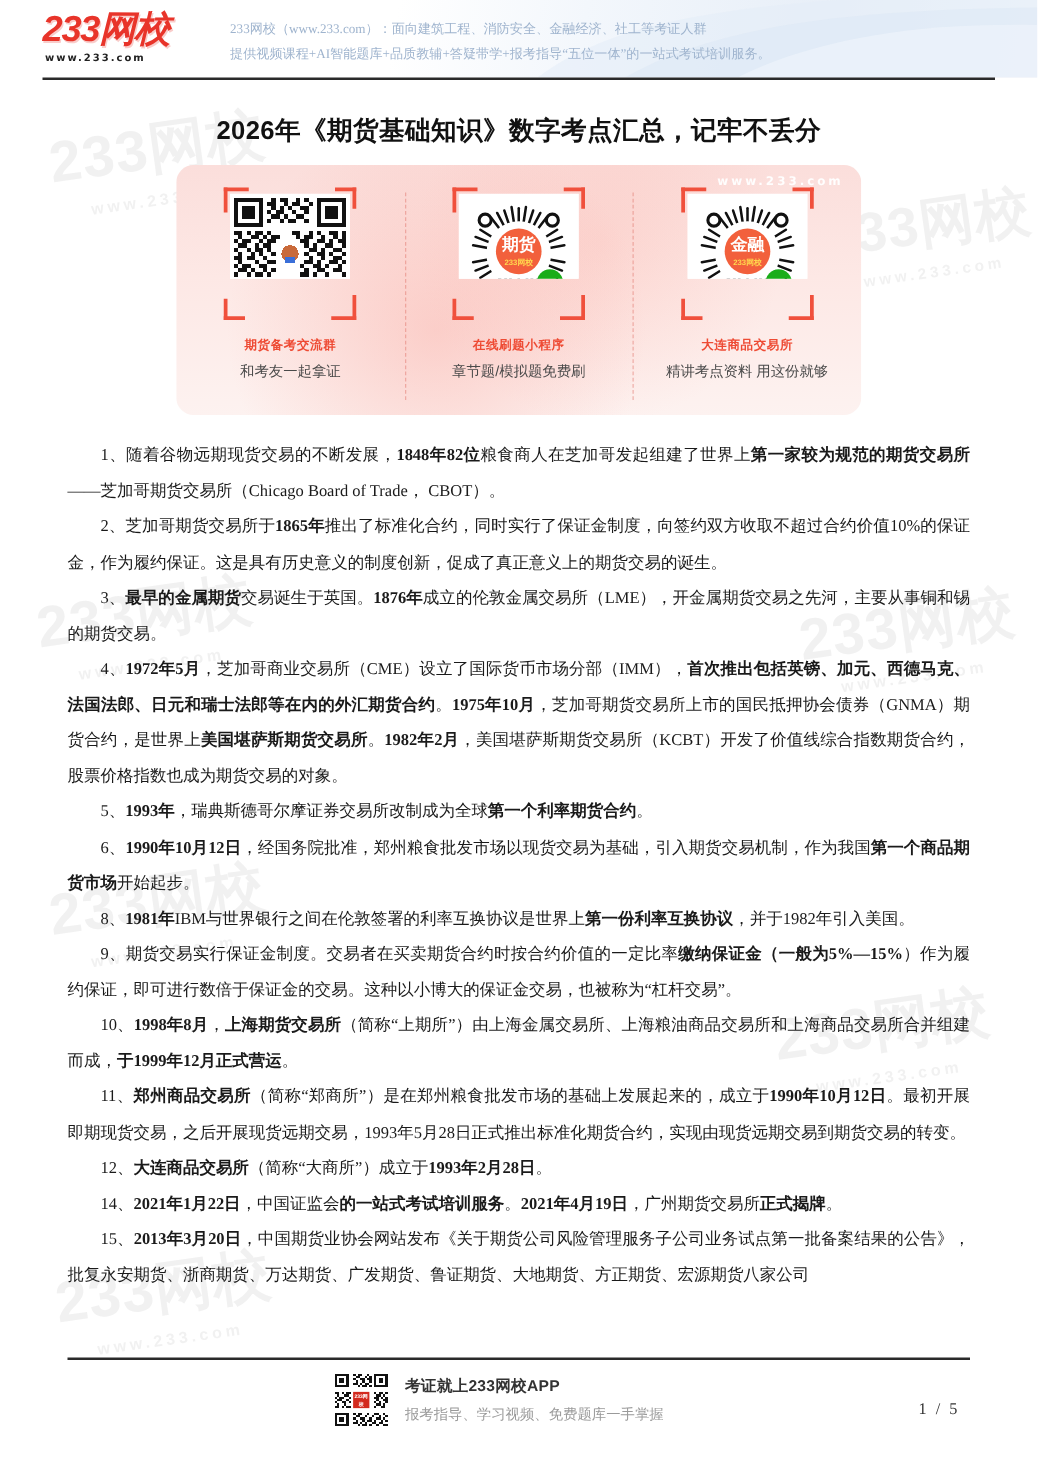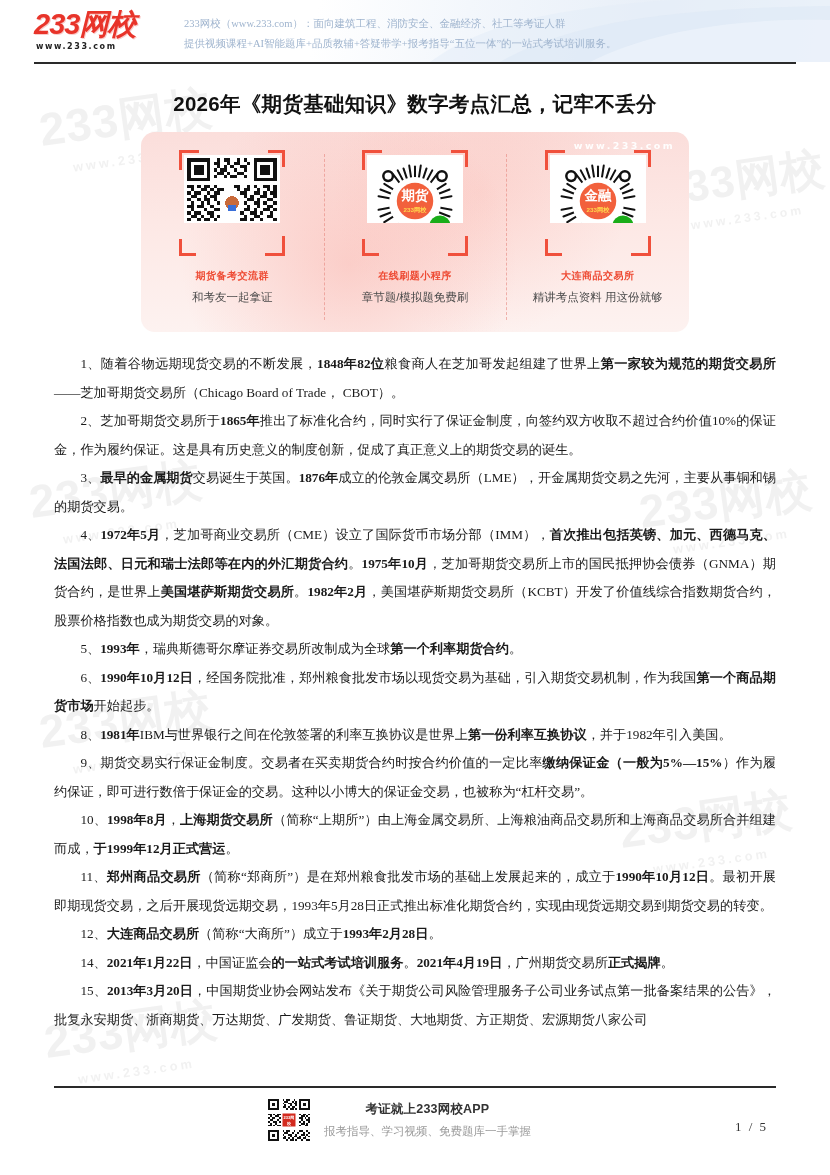--- a/index.html
+++ b/index.html
@@ -248,21 +248,21 @@
     width: 13px; height: 13px;
     background: #d32a1e;
     color: #fff;
     font-family: "Liberation Sans", sans-serif;
     font-size: 4px;
     line-height: 6px;
     text-align: center;
     padding-top: 1px;
     font-weight: bold;
   }
-  .footer-txt { margin-left: 12px; text-align: center; }
+  .footer-txt { margin-left: 12px; }
   .footer-title {
     font-family: "Liberation Sans", sans-serif;
     font-weight: bold;
     font-size: 12.5px;
     color: #333;
     letter-spacing: 0.2px;
   }
   .footer-sub {
     margin-top: 6px;
     font-family: "Liberation Sans", sans-serif;

